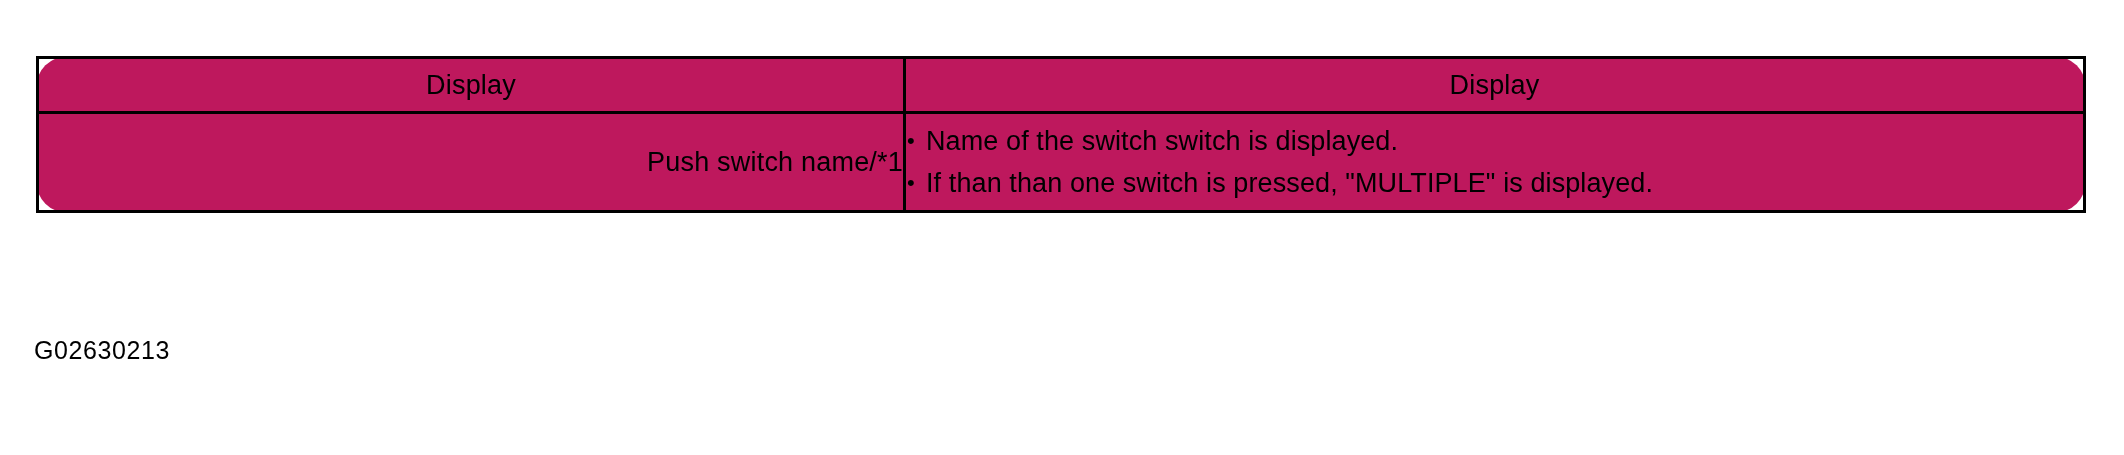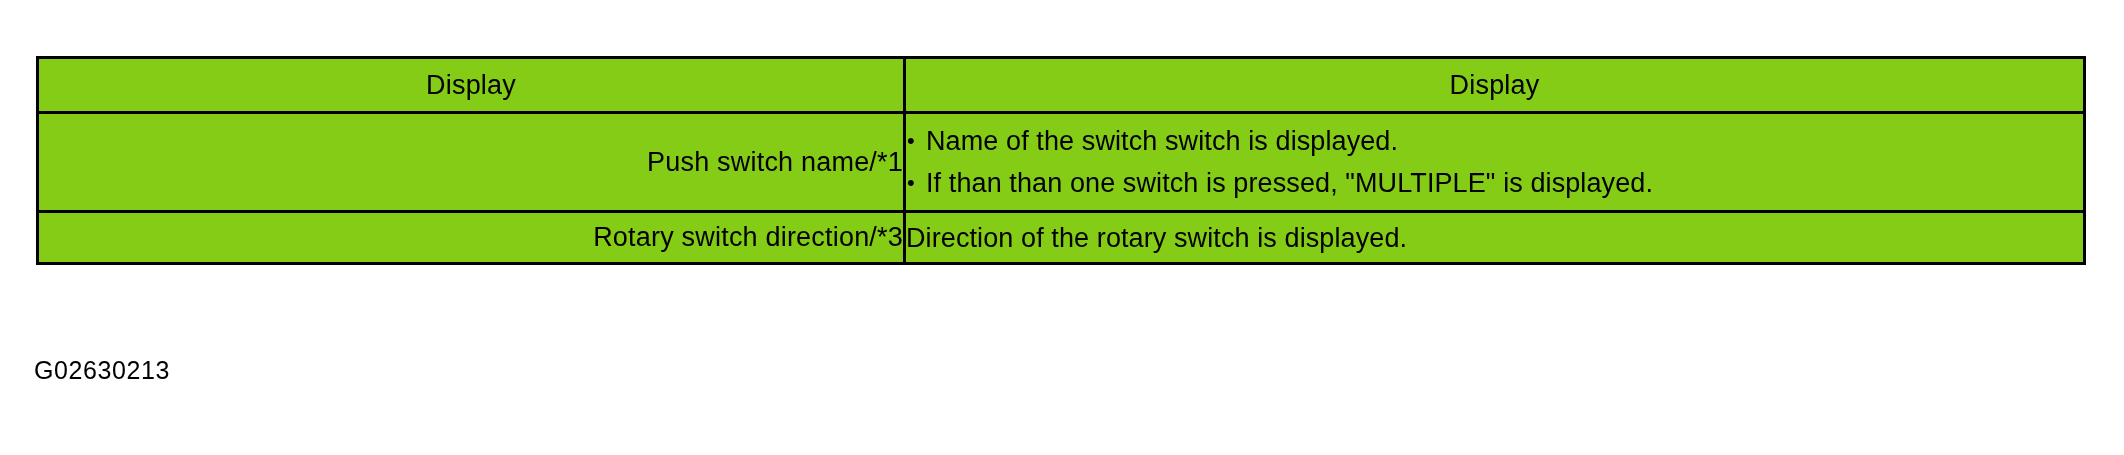--- a/index.html
+++ b/index.html
@@ -22,21 +22,22 @@
     position: absolute;
     left: 36px;
     top: 56px;
     width: 2050px;
   }
 
   table.spec-table {
     width: 100%;
     border-collapse: collapse;
     table-layout: fixed;
-    background: #84cc16;
+    background: #be185d;
+    border-radius: 32px;
   }
 
   table.spec-table,
   table.spec-table td,
   table.spec-table th {
     border: 3px solid #000000;
   }
 
   table.spec-table col.col-display { width: 867px; }
   table.spec-table col.col-contents { width: auto; }
@@ -101,21 +102,21 @@
   .plain-line {
     line-height: 40px;
     font-size: 27px;
     white-space: nowrap;
   }
 
   
   .caption {
     position: absolute;
     left: 34px;
-    top: 356px;
+    top: 336px;
     font-size: 25px;
     letter-spacing: 0.6px;
     white-space: nowrap;
   }
 </style>
 </head>
 <body>
 
 <div class="table-wrap">
   <table class="spec-table">
@@ -138,23 +139,17 @@
               <span class="bullet-dot">•</span>
               <span>Name of the switch switch is displayed.</span>
             </li>
             <li>
               <span class="bullet-dot">•</span>
               <span>If than than one switch is pressed, "MULTIPLE" is displayed.</span>
             </li>
           </ul>
         </td>
       </tr>
-      <tr class="row-short">
-        <td class="label-cell">Rotary switch direction/*3</td>
-        <td class="content-cell">
-          <div class="plain-line">Direction of the rotary switch is displayed.</div>
-        </td>
-      </tr>
     </tbody>
   </table>
 </div>
 
 <div class="caption">G02630213</div>
 
 </body></html>

